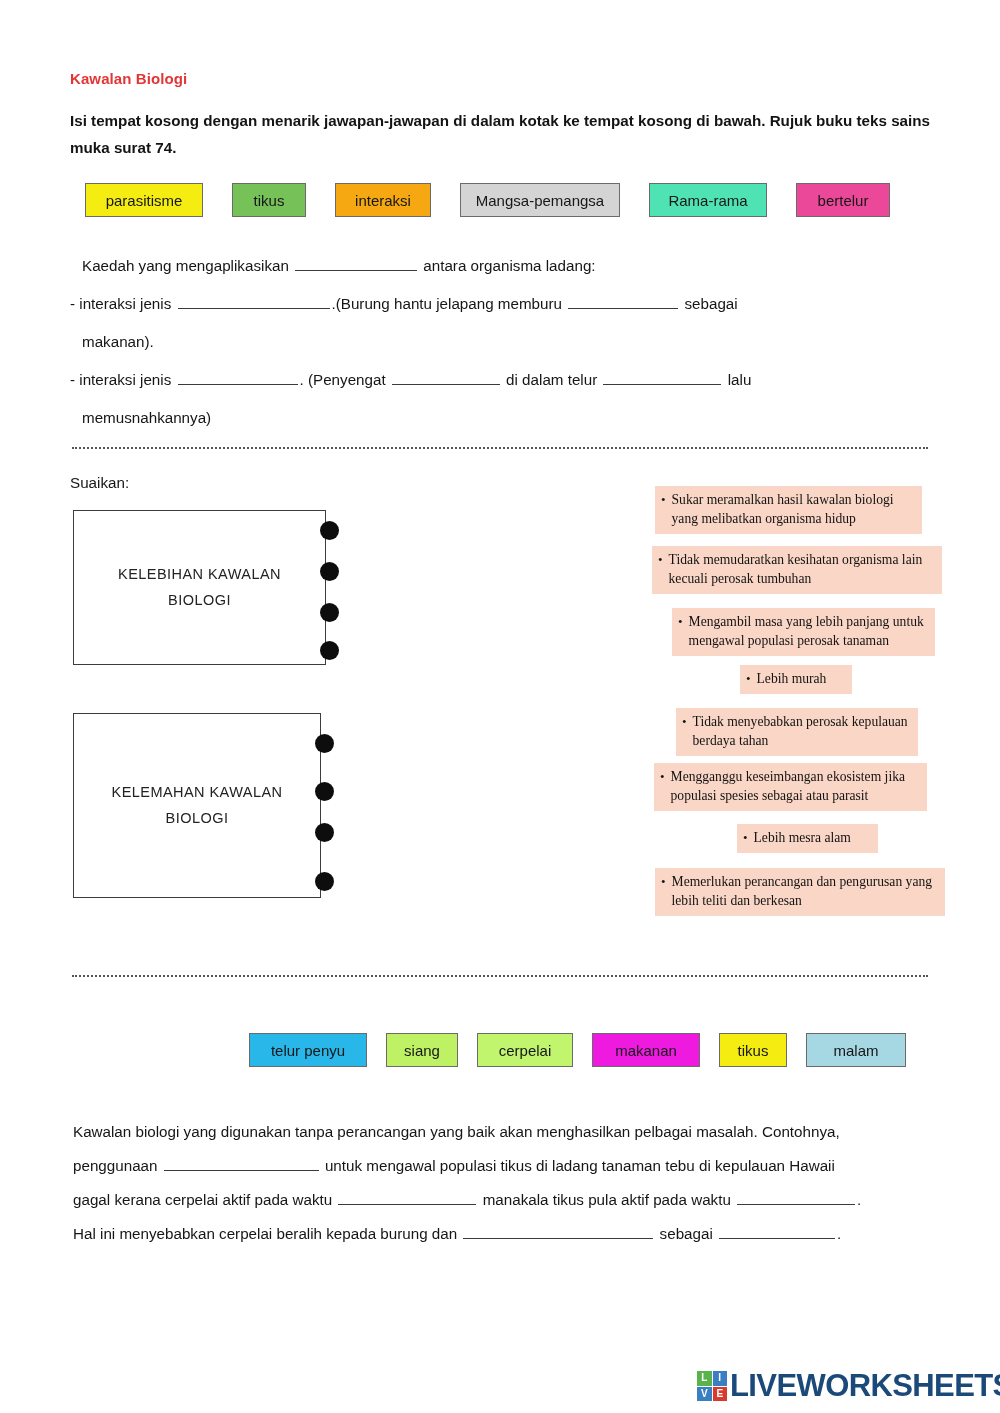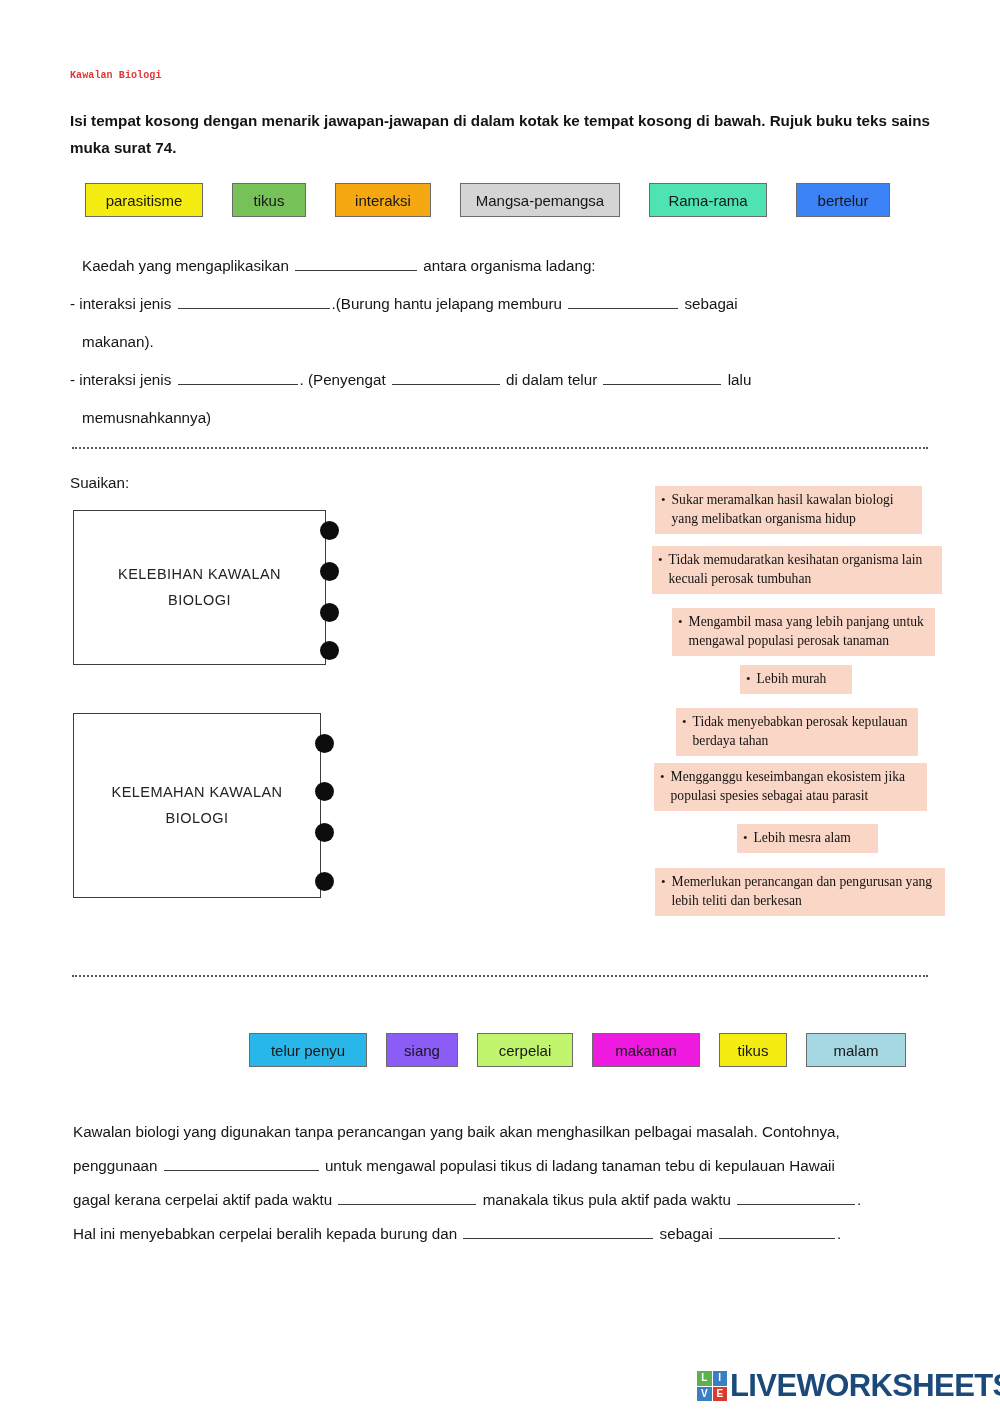--- a/index.html
+++ b/index.html
@@ -24,25 +24,24 @@
     width: 1000px;
     height: 1413px;
     background: #fff;
   }
 
   
   .title {
     position: absolute;
     left: 70px;
     top: 70px;
-    font-size: 10px;
+    font-size: 15px;
     font-weight: bold;
     color: #e23636;
     letter-spacing: 0.1px;
-    font-family: Liberation Mono, monospace;
   }
   .instruction {
     position: absolute;
     left: 70px;
     top: 108px;
     width: 860px;
     font-size: 15.2px;
     font-weight: bold;
     line-height: 1.75;
     color: #141414;
@@ -198,21 +197,21 @@
 
   <div class="title">Kawalan Biologi</div>
   <div class="instruction">Isi tempat kosong dengan menarik jawapan-jawapan di dalam kotak ke tempat kosong di bawah. Rujuk buku teks sains muka surat 74.</div>
 
   <div class="chip-row" id="chips-top">
       <div class="chip" style="background: rgb(245, 237, 18); width: 118px; margin-right: 22px;">parasitisme</div>
       <div class="chip" style="background: rgb(119, 193, 89); width: 74px; margin-right: 22px;">tikus</div>
       <div class="chip" style="background: rgb(245, 168, 18); width: 96px; margin-right: 22px;">interaksi</div>
       <div class="chip" style="background: rgb(212, 212, 212); width: 160px; margin-right: 22px;">Mangsa-pemangsa</div>
       <div class="chip" style="background: rgb(79, 227, 180); width: 118px; margin-right: 22px;">Rama-rama</div>
-      <div class="chip" style="background: #3b82f6; width: 94px;">bertelur</div>
+      <div class="chip" style="background: #ec4899; width: 94px;">bertelur</div>
     </div>
 
   <div id="section-1">
       <div class="para" style="left: 82px; top: 247px;"><span>Kaedah yang mengaplikasikan </span><span class="blank" style="width: 122px;"></span><span> antara organisma ladang:</span></div>
       <div class="para" style="left: 70px; top: 285px;"><span>- interaksi jenis </span><span class="blank" style="width: 152px;"></span><span>.(Burung hantu jelapang memburu </span><span class="blank" style="width: 110px;"></span><span> sebagai</span></div>
       <div class="para" style="left: 82px; top: 323px;"><span>makanan).</span></div>
       <div class="para" style="left: 70px; top: 361px;"><span>- interaksi jenis </span><span class="blank" style="width: 120px;"></span><span>. (Penyengat </span><span class="blank" style="width: 108px;"></span><span> di dalam telur </span><span class="blank" style="width: 118px;"></span><span> lalu</span></div>
       <div class="para" style="left: 82px; top: 399px;"><span>memusnahkannya)</span></div>
     </div>
 
@@ -270,21 +269,21 @@
       <div class="ans-card" style="left: 655px; top: 868px; width: 290px;">
         <span class="ans-bullet">•</span>
         <span class="ans-text">Memerlukan perancangan dan pengurusan yang lebih teliti dan berkesan</span>
       </div>
     </div>
 
   <div class="divider" id="divider-2"></div>
 
   <div class="chip-row" id="chips-bottom">
       <div class="chip" style="background: rgb(41, 182, 232); width: 118px; margin-right: 19px;">telur penyu</div>
-      <div class="chip" style="background: #8b5cf6; width: 72px; margin-right: 19px;">siang</div>
+      <div class="chip" style="background: #bef264; width: 72px; margin-right: 19px;">siang</div>
       <div class="chip" style="background: rgb(193, 245, 110); width: 96px; margin-right: 19px;">cerpelai</div>
       <div class="chip" style="background: rgb(238, 26, 224); width: 108px; margin-right: 19px;">makanan</div>
       <div class="chip" style="background: rgb(245, 237, 18); width: 68px; margin-right: 19px;">tikus</div>
       <div class="chip" style="background: rgb(165, 216, 226); width: 100px;">malam</div>
     </div>
 
   <div id="section-2">
       <div class="para" style="left: 73px; top: 1113px;"><span>Kawalan biologi yang digunakan tanpa perancangan yang baik akan menghasilkan pelbagai masalah. Contohnya,</span></div>
       <div class="para" style="left: 73px; top: 1147px;"><span>penggunaan </span><span class="blank" style="width: 155px;"></span><span> untuk mengawal populasi tikus di ladang tanaman tebu di kepulauan Hawaii</span></div>
       <div class="para" style="left: 73px; top: 1181px;"><span>gagal kerana cerpelai aktif pada waktu </span><span class="blank" style="width: 138px;"></span><span> manakala tikus pula aktif pada waktu </span><span class="blank" style="width: 118px;"></span><span>.</span></div>

